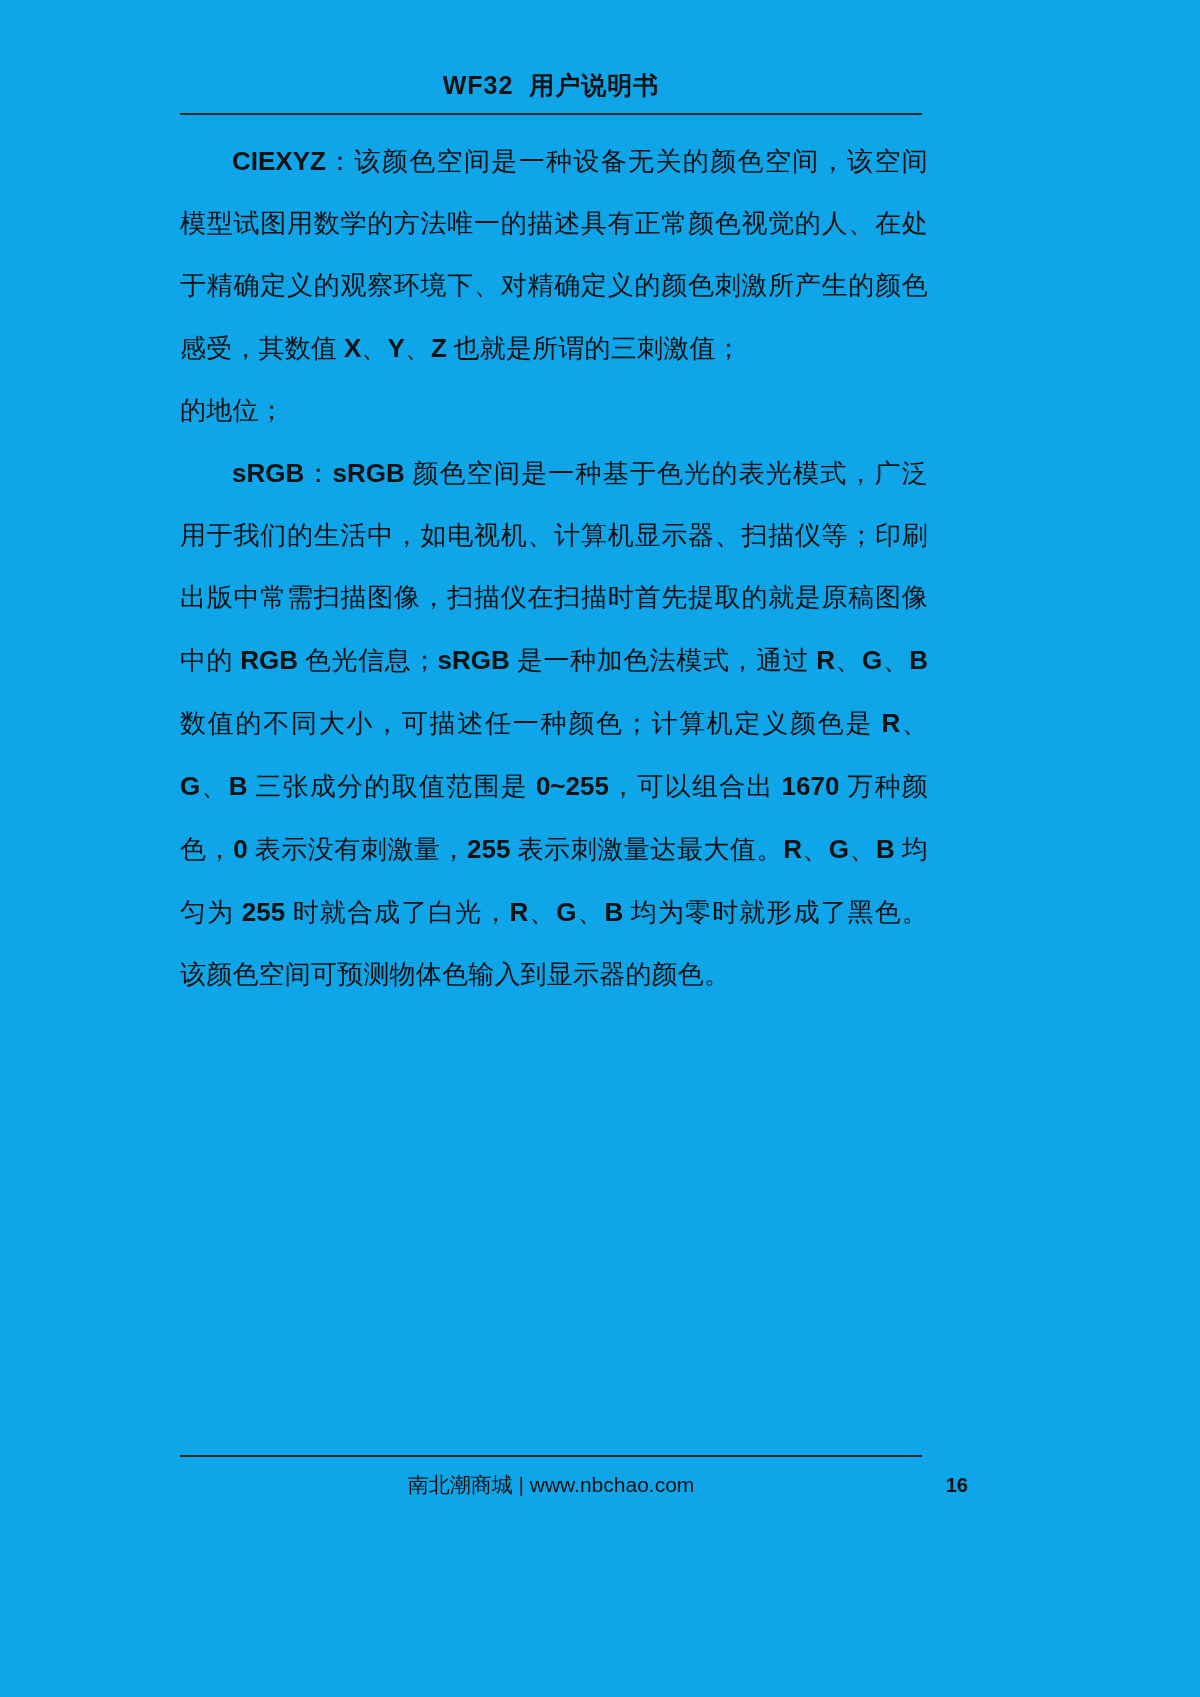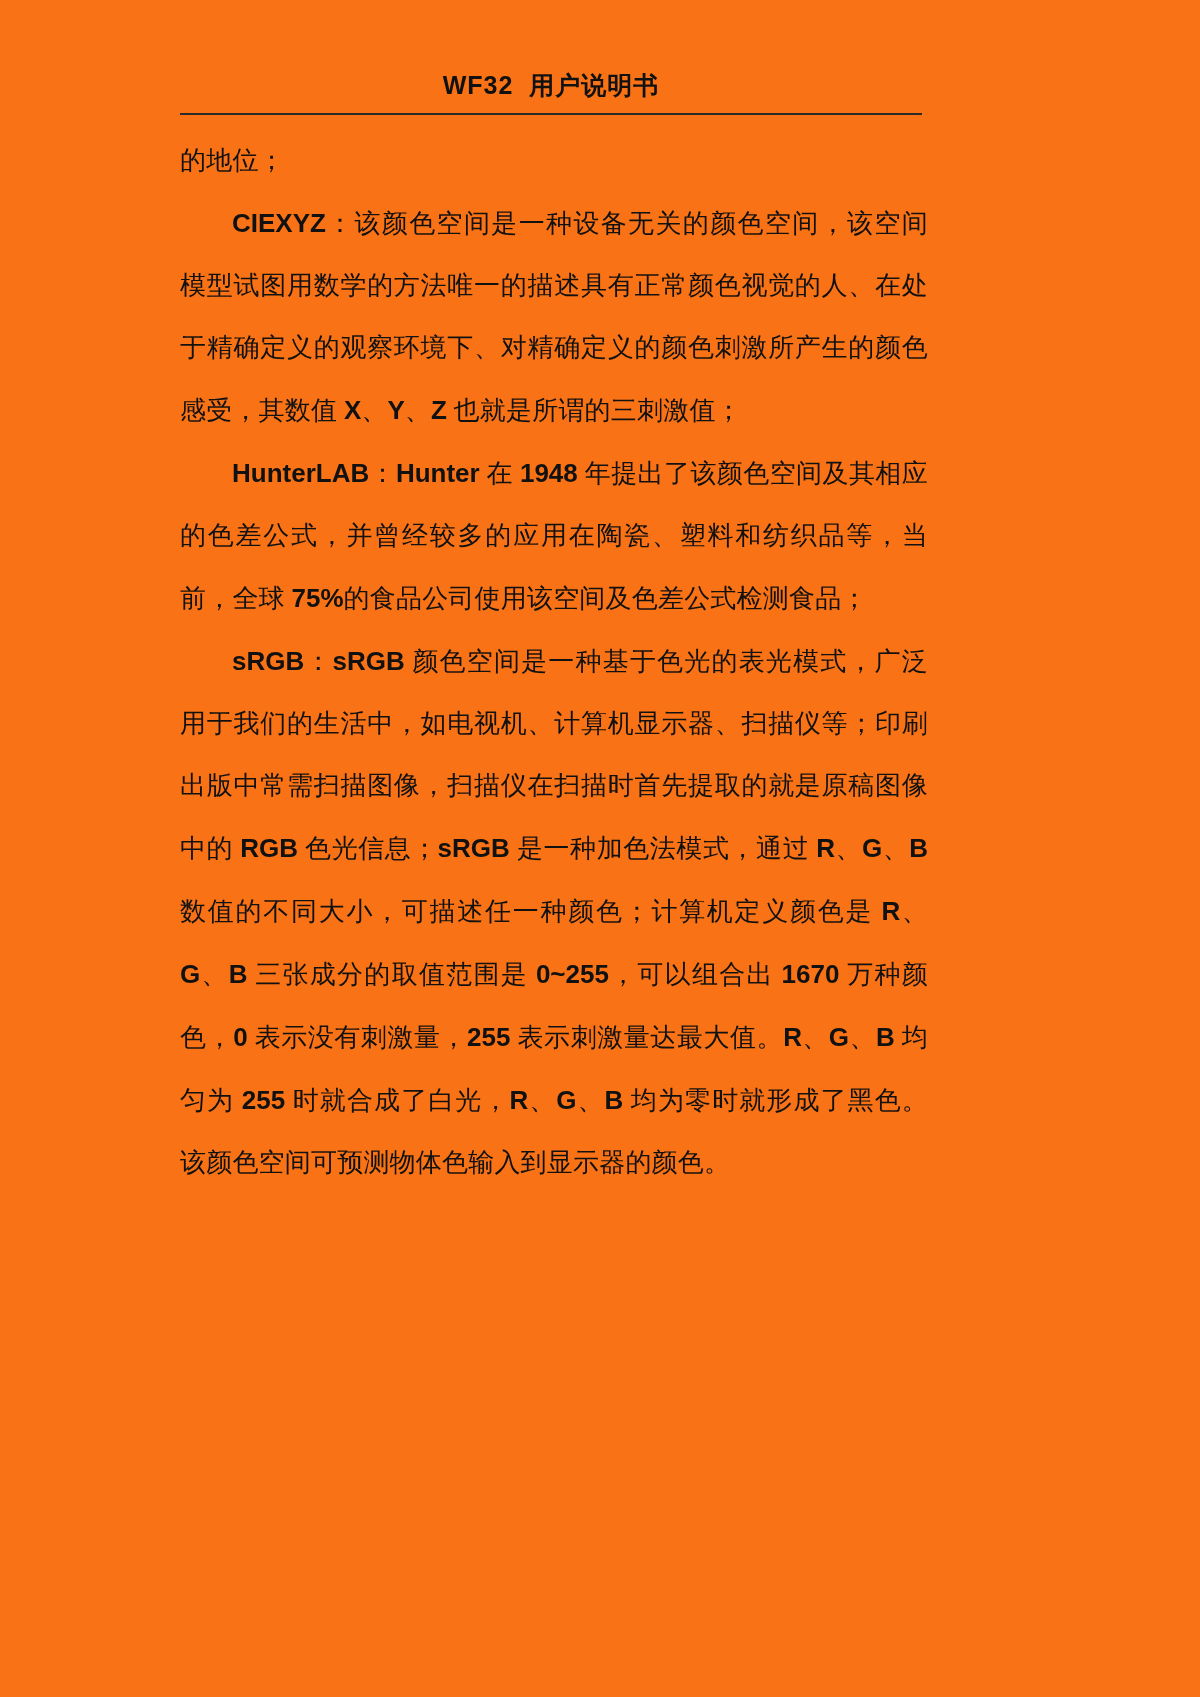--- a/index.html
+++ b/index.html
@@ -9,21 +9,21 @@
     background: #ffffff;
   }
   body {
     font-family: "Liberation Serif", "DejaVu Serif", serif;
     color: #1a1a1a;
   }
   .page {
     position: relative;
     width: 1200px;
     height: 1697px;
-    background: #f97316;
+    background: #0ea5e9;
     overflow: hidden;
     box-sizing: border-box;
   }
 
   
   .header {
     position: absolute;
     top: 70px;
     left: 180px;
     width: 742px;
@@ -113,20 +113,26 @@
 <body>
 
 <div class="page">
 
   <div class="header">
     <div class="header-title">WF32  用户说明书</div>
     <hr class="header-rule">
   </div>
 
   <div class="content">
+    <p class="para indent"><span class="lat">CIEXYZ</span>：该颜色空间是一种设备无关的颜色空间，该空间模型试图用数学的方法唯一的描述具有正常颜色视觉的人、在处于精确定义的观察环境下、对精确定义的颜色刺激所产生的颜色感受，其数值 <span class="lat">X</span>、<span class="lat">Y</span>、<span class="lat">Z</span> 也就是所谓的三刺激值；</p>
     <p class="para">的地位；</p>
-    <p class="para indent"><span class="lat">CIEXYZ</span>：该颜色空间是一种设备无关的颜色空间，该空间模型试图用数学的方法唯一的描述具有正常颜色视觉的人、在处于精确定义的观察环境下、对精确定义的颜色刺激所产生的颜色感受，其数值 <span class="lat">X</span>、<span class="lat">Y</span>、<span class="lat">Z</span> 也就是所谓的三刺激值；</p>
-    <p class="para indent"><span class="lat">HunterLAB</span>：<span class="lat">Hunter</span> 在 <span class="lat">1948</span> 年提出了该颜色空间及其相应的色差公式，并曾经较多的应用在陶瓷、塑料和纺织品等，当前，全球 <span class="lat">75%</span>的食品公司使用该空间及色差公式检测食品；</p>
     <p class="para indent"><span class="lat">sRGB</span>：<span class="lat">sRGB</span> 颜色空间是一种基于色光的表光模式，广泛用于我们的生活中，如电视机、计算机显示器、扫描仪等；印刷出版中常需扫描图像，扫描仪在扫描时首先提取的就是原稿图像中的 <span class="lat">RGB</span> 色光信息；<span class="lat">sRGB</span> 是一种加色法模式，通过 <span class="lat">R</span>、<span class="lat">G</span>、<span class="lat">B</span> 数值的不同大小，可描述任一种颜色；计算机定义颜色是 <span class="lat">R</span>、<span class="lat">G</span>、<span class="lat">B</span> 三张成分的取值范围是 <span class="lat">0~255</span>，可以组合出 <span class="lat">1670</span> 万种颜色，<span class="lat">0</span> 表示没有刺激量，<span class="lat">255</span> 表示刺激量达最大值。<span class="lat">R</span>、<span class="lat">G</span>、<span class="lat">B</span> 均匀为 <span class="lat">255</span> 时就合成了白光，<span class="lat">R</span>、<span class="lat">G</span>、<span class="lat">B</span> 均为零时就形成了黑色。该颜色空间可预测物体色输入到显示器的颜色。</p>
   </div>
 
+  <div class="footer">
+    <hr class="footer-rule">
+    <div class="footer-row">
+      <div class="footer-text">南北潮商城 | www.nbchao.com</div>
+      <div class="page-number">16</div>
+    </div>
+  </div>
 
 </div>
 
 </body></html>

